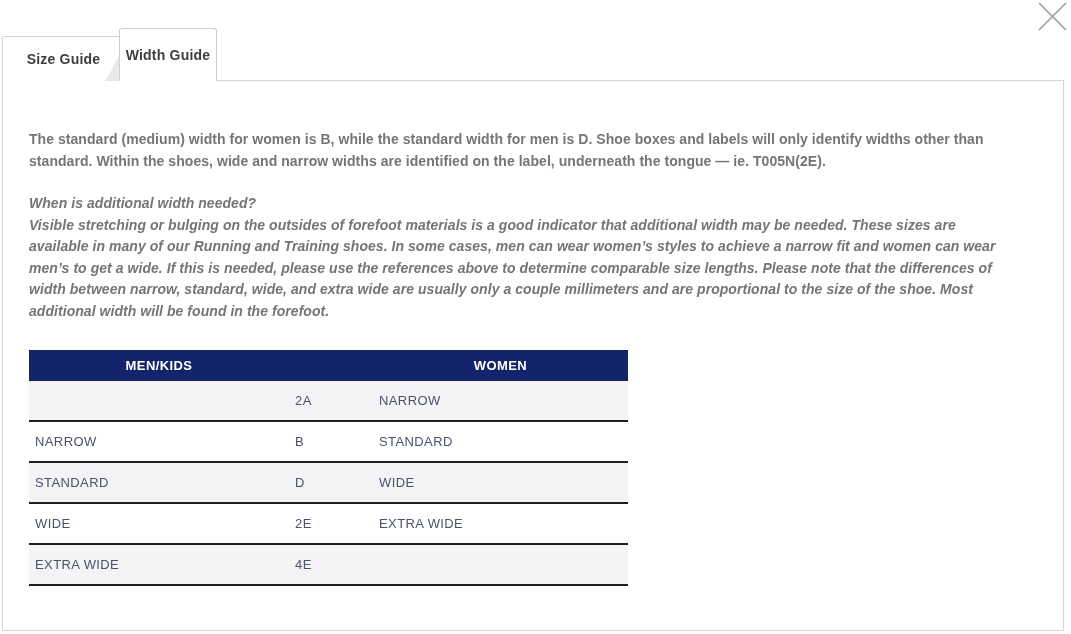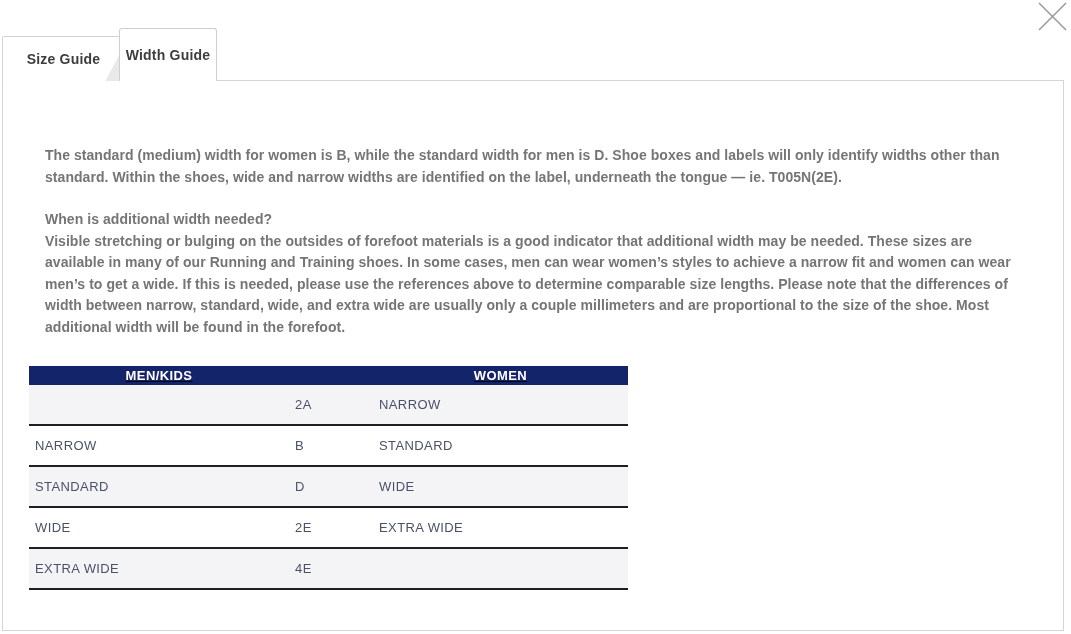--- a/index.html
+++ b/index.html
@@ -57,35 +57,34 @@
     left: 119px; top: 28px;
     width: 98px; height: 53px;
     border: 1px solid #cfcfcf; border-bottom: none;
     border-radius: 3px 3px 0 0;
     z-index: 3;
   }
 
   
   .content { padding: 48px 24px 0 26px; }
   .para {
-    margin: 16px;
+    margin: 0;
     font-size: 14px; line-height: 21.5px;
     color: #757575; font-weight: bold;
     letter-spacing: 0.05px;
     white-space: pre-line;
   }
-  .para + .para { margin-top: 21px; }
+  .para + .para { margin-top: 21px; font-style: italic; }
 
   
   .wtable { margin-top: 28px; width: 599px; }
   .wt-header {
     display: grid; grid-template-columns: 260px 84px 255px;
-    height: 19px; align-items: center;
+    height: 31px; align-items: center;
     background: #14246b;
-    text-decoration: underline;
   }
   .wt-header .hc {
     text-align: center;
     color: #ffffff; font-weight: bold;
     font-size: 13px; letter-spacing: 0.4px;
   }
   .wt-row {
     display: grid; grid-template-columns: 260px 84px 255px;
     height: 41px; align-items: center;
     border-bottom: 2px solid #1f1f1f;

